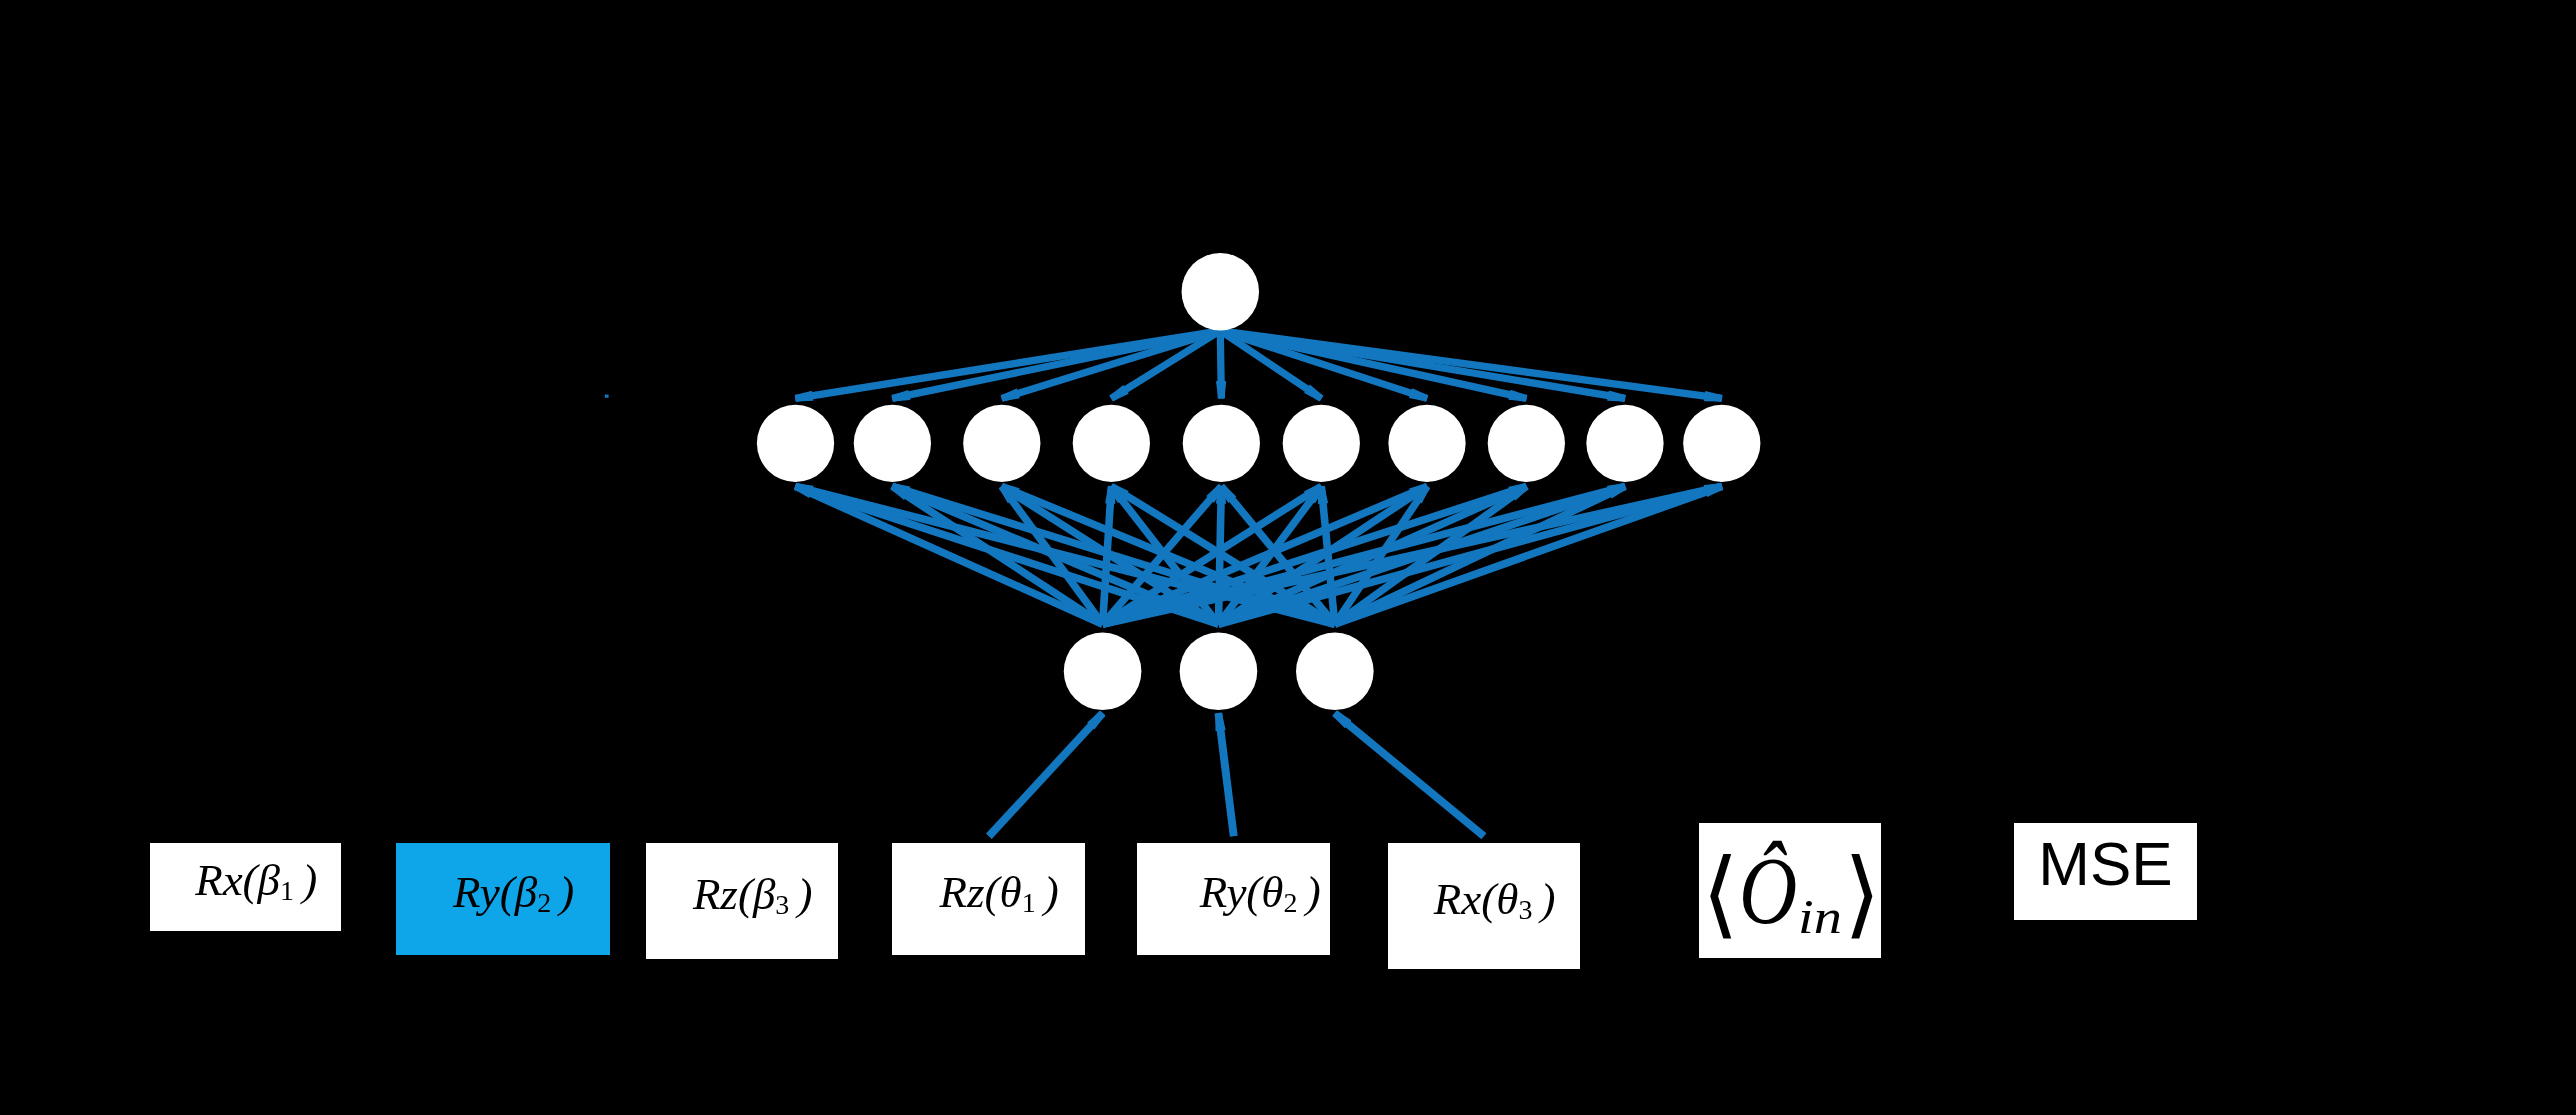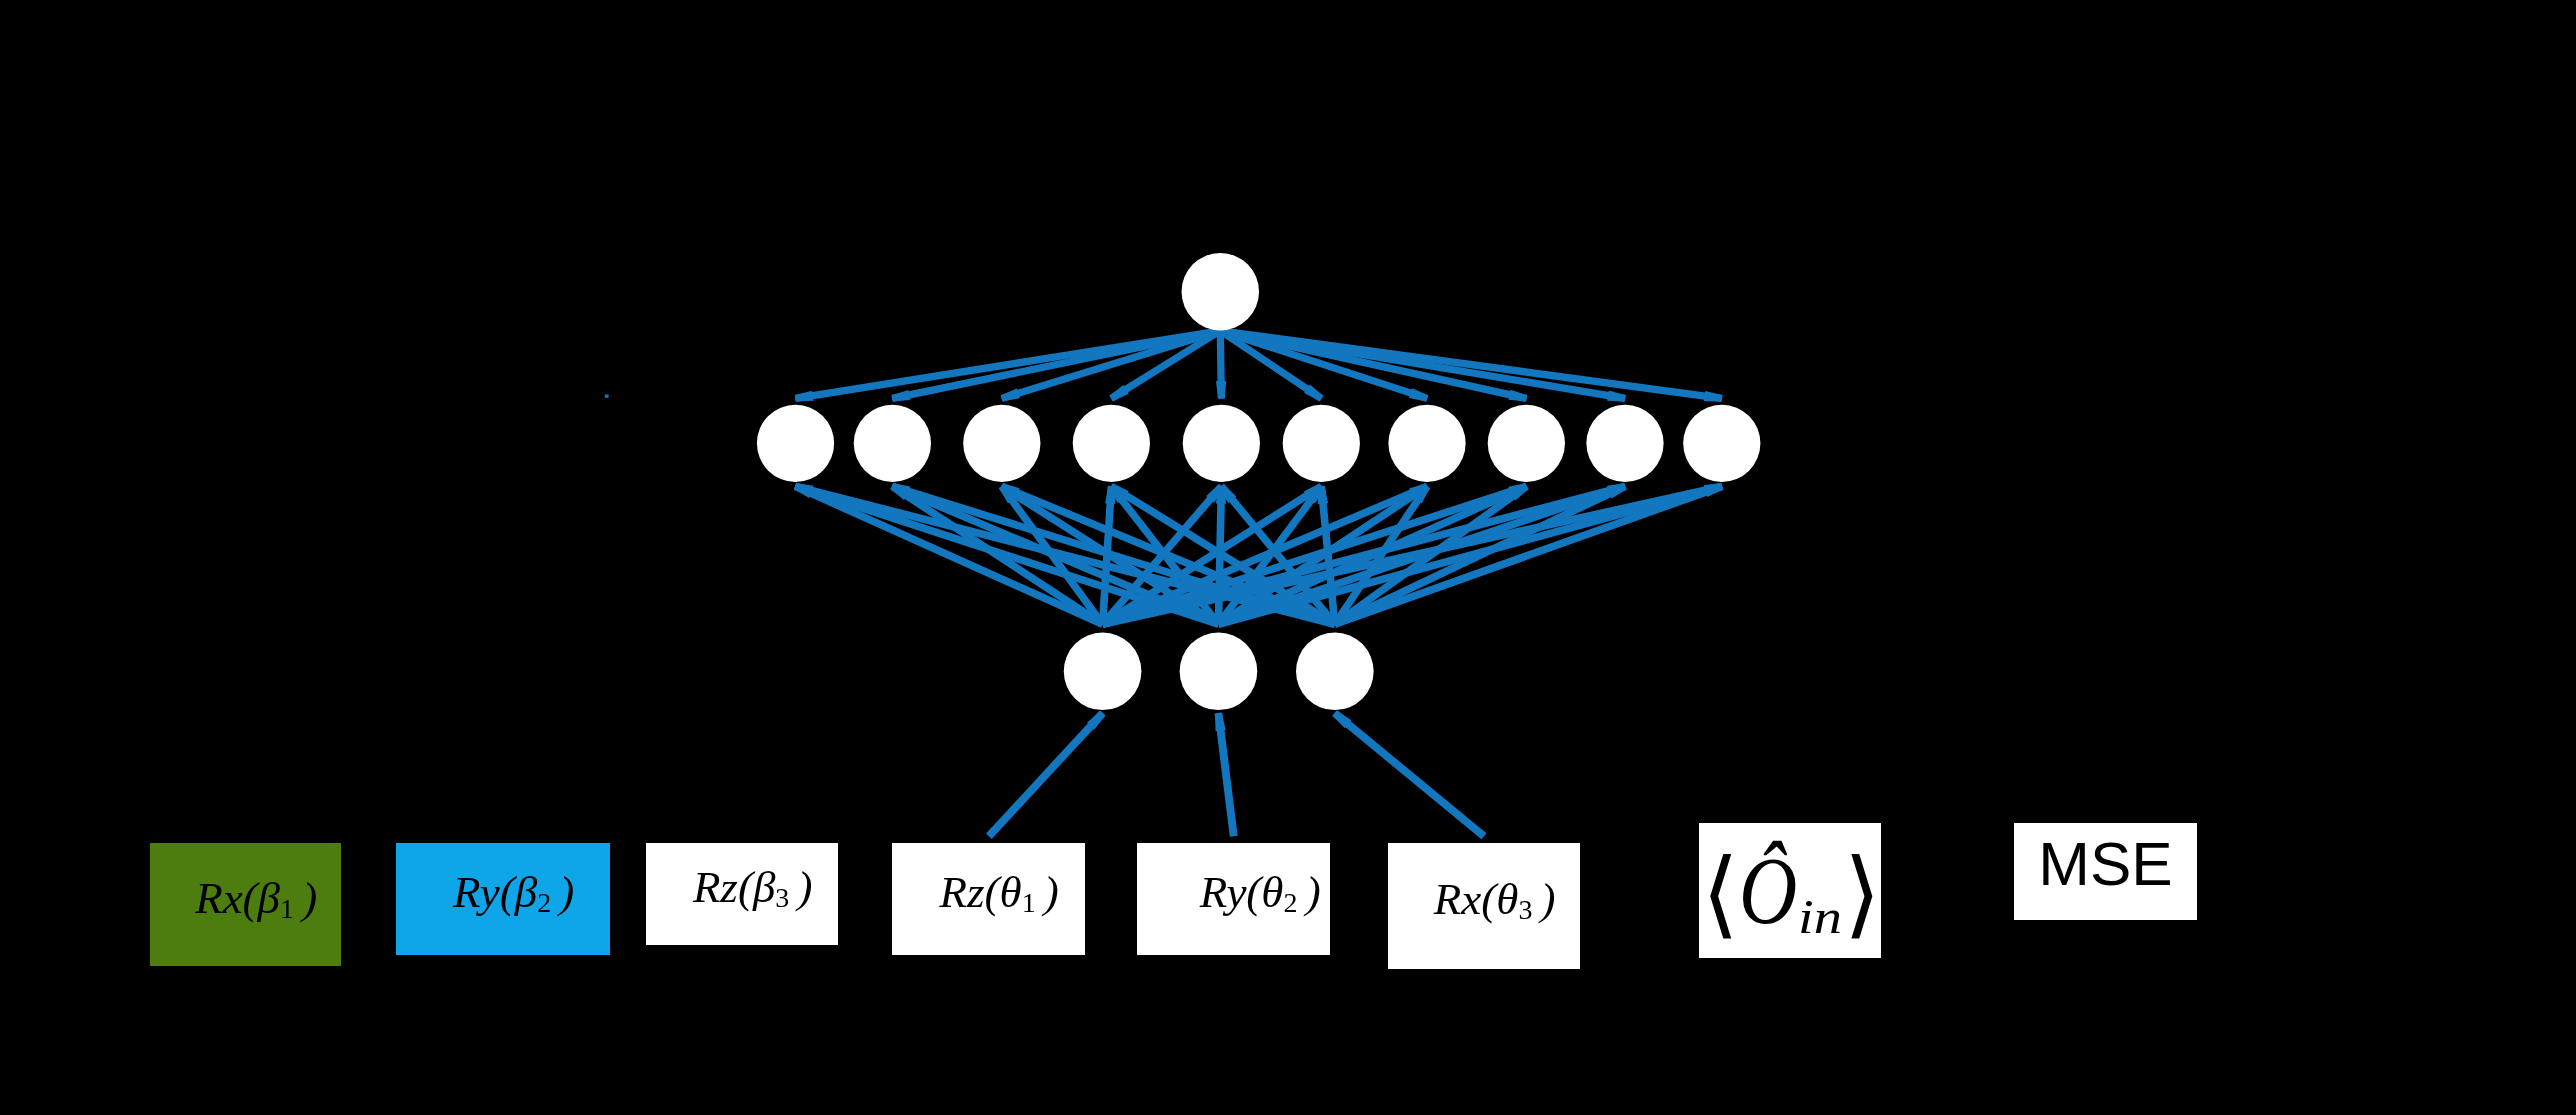--- a/index.html
+++ b/index.html
@@ -161,29 +161,29 @@
       <circle cx="2261.3" cy="702.3" r="61.2" fill="#ffffff"></circle>
       <circle cx="2418.7" cy="702.3" r="61.2" fill="#ffffff"></circle>
       <circle cx="2575" cy="702.3" r="61.2" fill="#ffffff"></circle>
       <circle cx="2728.4" cy="702.3" r="61.2" fill="#ffffff"></circle>
       <circle cx="1747.2" cy="1063.5" r="61.5" fill="#ffffff"></circle>
       <circle cx="1930.8" cy="1063.5" r="61.5" fill="#ffffff"></circle>
       <circle cx="2115.2" cy="1063.5" r="61.5" fill="#ffffff"></circle>
     </svg>
 
   <div id="gate-boxes">
-  <div class="box gate-box" style="left: 150px; top: 843px; width: 191px; height: 123px; background: #4d7c0f; color: rgb(0, 0, 0);">
+  <div class="box gate-box" style="left: 150px; top: 843px; width: 191px; height: 88px; background: #ffffff; color: rgb(0, 0, 0);">
     <span class="gate-label" style="font-size: 45px; top: -6.3px; left: 10.7px;"><span class="gate-prefix">Rx</span><span class="gate-paren gate-open" style="font-size: 45px; top: 0px;">(</span><span class="gate-arg">β</span><span class="gate-sub" style="font-size: 28px; top: 5px;">1</span><span class="gate-paren gate-close" style="font-size: 45px; top: 0px; margin-left: 8.2px;">)</span></span>
   </div>
 
   <div class="box gate-box" style="left: 396px; top: 843px; width: 214px; height: 112px; background: #0ea5e9; color: rgb(0, 0, 0);">
     <span class="gate-label" style="font-size: 45px; top: -6.3px; left: 10.7px;"><span class="gate-prefix">Ry</span><span class="gate-paren gate-open" style="font-size: 45px; top: 0px;">(</span><span class="gate-arg">β</span><span class="gate-sub" style="font-size: 28px; top: 5px;">2</span><span class="gate-paren gate-close" style="font-size: 45px; top: 0px; margin-left: 8.2px;">)</span></span>
   </div>
 
-  <div class="box gate-box" style="left: 646px; top: 843px; width: 192px; height: 102px; background: rgb(255, 255, 255); color: rgb(0, 0, 0);">
+  <div class="box gate-box" style="left: 646px; top: 843px; width: 192px; height: 116px; background: rgb(255, 255, 255); color: rgb(0, 0, 0);">
     <span class="gate-label" style="font-size: 45px; top: -6.3px; left: 10.7px;"><span class="gate-prefix">Rz</span><span class="gate-paren gate-open" style="font-size: 45px; top: 0px;">(</span><span class="gate-arg">β</span><span class="gate-sub" style="font-size: 28px; top: 5px;">3</span><span class="gate-paren gate-close" style="font-size: 45px; top: 0px; margin-left: 8.2px;">)</span></span>
   </div>
 
   <div class="box gate-box" style="left: 892px; top: 843px; width: 193px; height: 112px; background: rgb(255, 255, 255); color: rgb(0, 0, 0);">
     <span class="gate-label" style="font-size: 45px; top: -6.3px; left: 10.7px;"><span class="gate-prefix">Rz</span><span class="gate-paren gate-open" style="font-size: 45px; top: 0px;">(</span><span class="gate-arg">θ</span><span class="gate-sub" style="font-size: 28px; top: 5px;">1</span><span class="gate-paren gate-close" style="font-size: 45px; top: 0px; margin-left: 8.2px;">)</span></span>
   </div>
 
   <div class="box gate-box" style="left: 1137px; top: 843px; width: 193px; height: 112px; background: rgb(255, 255, 255); color: rgb(0, 0, 0); padding-left: 32px;">
     <span class="gate-label" style="font-size: 45px; top: -6.3px; left: 10.7px;"><span class="gate-prefix">Ry</span><span class="gate-paren gate-open" style="font-size: 45px; top: 0px;">(</span><span class="gate-arg">θ</span><span class="gate-sub" style="font-size: 28px; top: 5px;">2</span><span class="gate-paren gate-close" style="font-size: 45px; top: 0px; margin-left: 8.2px;">)</span></span>
   </div>

